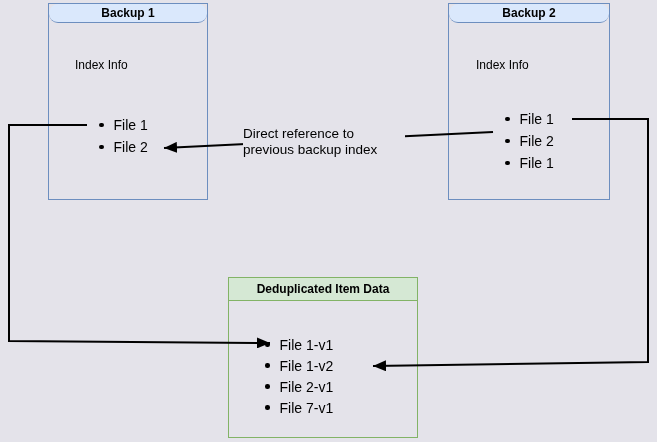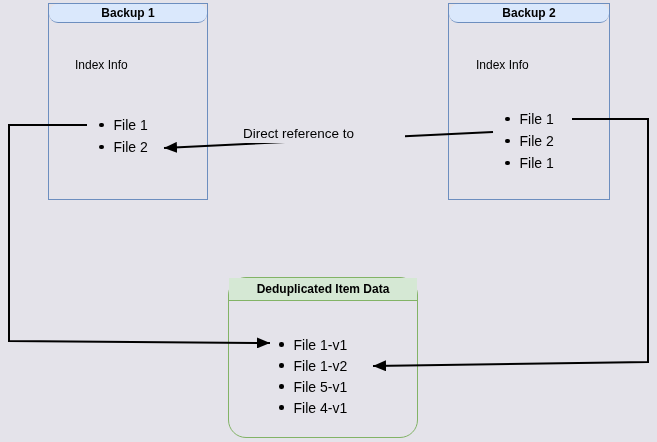--- a/index.html
+++ b/index.html
@@ -26,25 +26,25 @@
   .index-label { position:absolute; font-size:12px; white-space:nowrap; }
   #backup1 .index-label { left:26px; top:54px; }
   #backup2 .index-label { left:27px; top:54px; }
 
   .file-list { position:absolute; list-style:none; font-size:14px; }
   .file-list li { display:flex; align-items:center; height:22px; white-space:nowrap;text-align:right; }
   .dot { width:4.5px; height:4.5px; border-radius:50%; background:#000; margin-right:10px; flex:none; }
 
   #backup1 { left:48px;  top:3px;   width:160px; height:197px; }
   #backup2 { left:448px; top:3px;   width:162px; height:197px; }
-  #dedup   { left:228px; top:277px; width:190px; height:161px;border-radius:18px; }
+  #dedup   { left:228px; top:277px; width:190px; height:161px; }
 
   #backup1 .file-list { left:50px; top:110px; }
   #backup2 .file-list { left:56px; top:104px; }
-  #dedup   .file-list { left:50px; top:56px; }
+  #dedup   .file-list { left:36px; top:56px; }
   #dedup   .file-list li { height:21px; }
 
   .arrow-layer {
     position:absolute; left:0; top:0;
     width:657px; height:442px;
     z-index:2; pointer-events:none;
   }
   .annotation {
     position:absolute; left:243px; top:125px; width:162px;
     z-index:3;
@@ -98,37 +98,38 @@
       <li>
         <span class="dot"></span>
         <span>File 1-v1</span>
       </li>
       <li>
         <span class="dot"></span>
         <span>File 1-v2</span>
       </li>
       <li>
         <span class="dot"></span>
-        <span>File 5-v1</span>
+        <span>File 2-v1</span>
       </li>
       <li>
         <span class="dot"></span>
-        <span>File 4-v1</span>
+        <span>File 7-v1</span>
       </li>
     </ul>
   </div>
 
   <svg class="arrow-layer" viewBox="0 0 657 442">
     <defs>
       <marker id="ah" markerUnits="userSpaceOnUse" markerWidth="14" markerHeight="11" refX="13" refY="5.5" orient="auto">
         <path d="M0,0 L13,5.5 L0,11 Z" fill="#000000"></path>
       </marker>
     </defs>
     <path d="M 87 125 L 9 125 L 9 341 L 270 343" fill="none" stroke="#000000" stroke-width="2" marker-end="url(#ah)"></path>
     <path d="M 572 119 L 648 119 L 648 362 L 373 366" fill="none" stroke="#000000" stroke-width="2" marker-end="url(#ah)"></path>
     <path d="M 493 132 L 164 148" fill="none" stroke="#000000" stroke-width="2" marker-end="url(#ah)"></path>
   </svg>
 
   <div class="annotation">
     <div>Direct reference to</div>
+    <div>previous backup index</div>
   </div>
 
 </div>
 
 </body></html>

